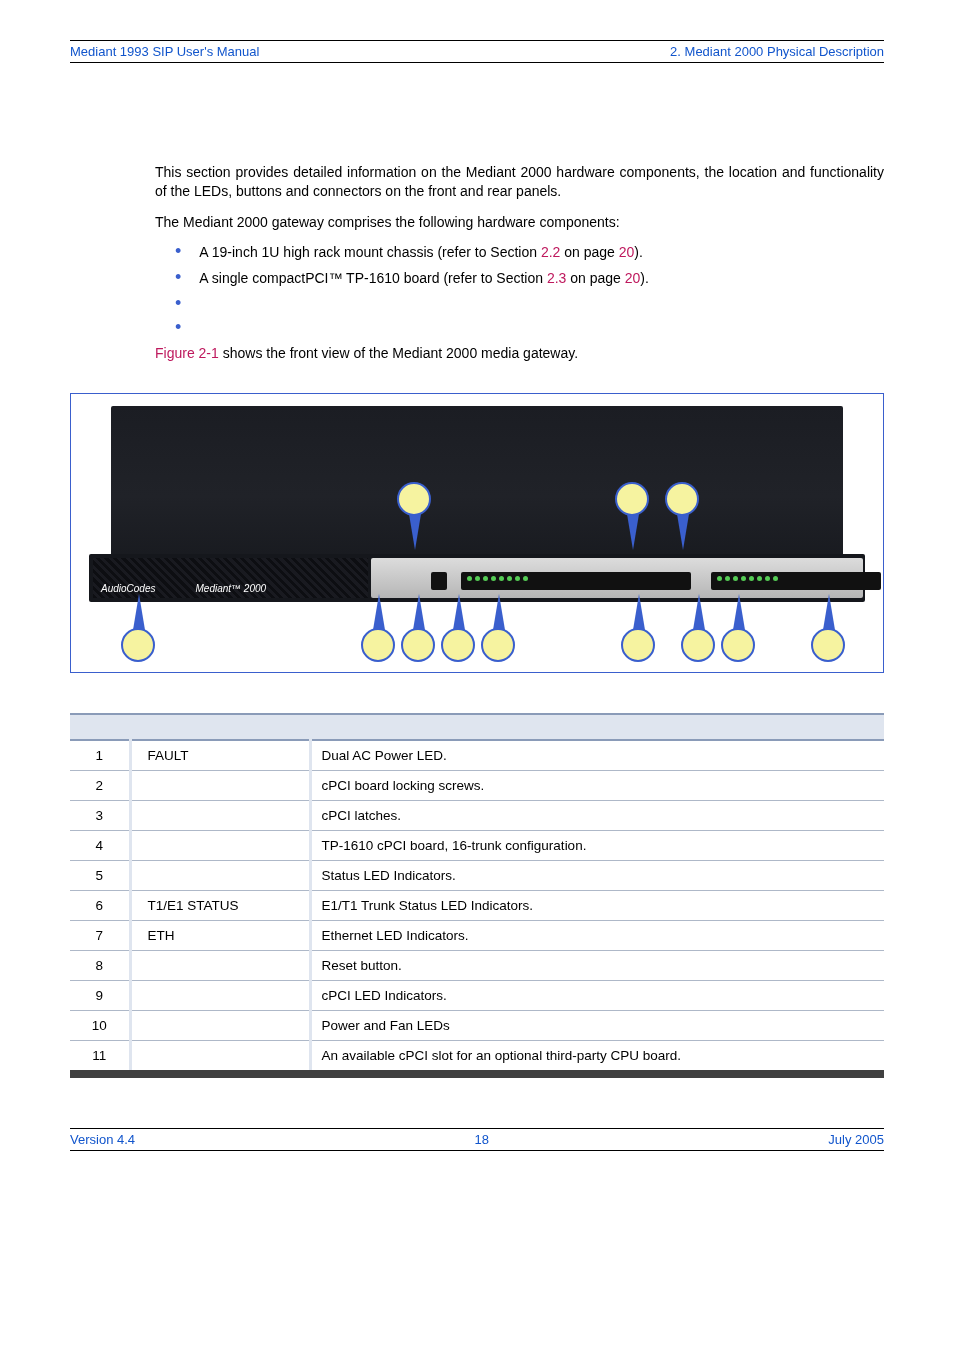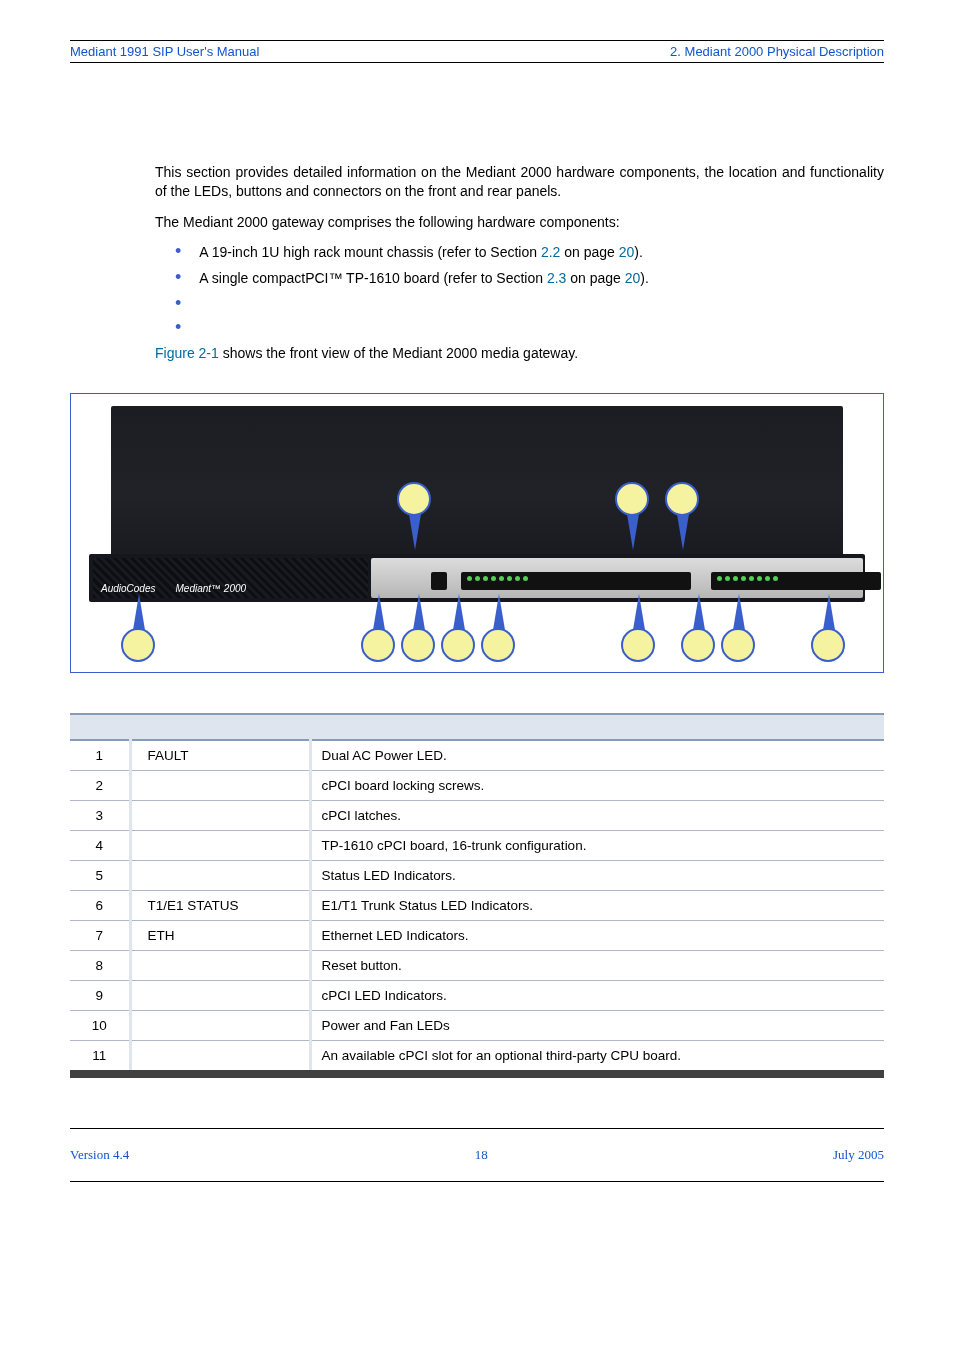--- a/index.html
+++ b/index.html
@@ -44,21 +44,21 @@
     margin-bottom: 10px;
     text-align: justify;
   }
   .bullet-dot {
     color: #3a5fcd;
     font-size: 18px;
     line-height: 14px;
     margin-right: 18px;
     margin-left: 20px;
   }
-  .link-blue { color: #0369a1; }
+  .link-blue { color: #be185d; }
   .figure-wrap {
     margin-top: 30px;
     margin-bottom: 40px;
   }
   .figure-frame {
     border: 1px solid #3a5fcd;
     padding: 10px 8px 8px 8px;
     position: relative;
     height: 280px;
     overflow: hidden;
@@ -78,21 +78,21 @@
   }
   .device-grill {
     position: absolute;
     left: 4px; top: 4px; width: 275px; height: 40px;
     background: repeating-linear-gradient(45deg, #0d0e12 0 3px, #191a20 3px 6px);
   }
   .device-labelplate {
     position: absolute;
     left: 30px; top: 186px; width: 258px; height: 18px;
     color: #fff; font-size: 10px;
-    display:flex; align-items:center; gap:20px;
+    display:flex; align-items:center; gap:40px;
     font-style: italic;
   }
   .device-right {
     position: absolute;
     left: 300px; right: 20px; top: 164px; height: 40px;
     background: linear-gradient(to bottom, #dcdcdc, #b6b6b6);
     border-radius: 2px;
   }
   .panel-black {
     position: absolute;
@@ -150,35 +150,34 @@
   table.desc col.c1 { width: 60px; }
   table.desc col.c2 { width: 180px; }
   table.desc td.cnum { text-align: center; }
   table.desc td.clabel { text-align: left; padding-left: 16px; }
   table.desc td.vsep { border-left: 3px solid #dfe5ef; }
   table.desc tr:last-child td { border-bottom: 8px solid #404040; }
   .footer-line {
     border-top: 1px solid #000;
     border-bottom: 1px solid #000;
     margin-top: 50px;
-    padding: 18px 0;
+    padding: 3px 0;
     display: flex;
     justify-content: space-between;
     color: #1155cc;
     font-size: 13px;
-    font-family: Liberation Serif, serif;
   }
 </style>
 </head>
 <body>
 
 <div class="page">
 
   <div class="header-line">
-    <span>Mediant 1991 SIP User's Manual</span>
+    <span>Mediant 1993 SIP User's Manual</span>
     <span>2. Mediant 2000 Physical Description</span>
   </div>
 
   <div style="height:60px"></div>
 
   <div class="body-indent">
     <p class="para">This section provides detailed information on the Mediant 2000 hardware components, the location and functionality of the LEDs, buttons and connectors on the front and rear panels.</p>
   </div>
 
   <div class="body-indent section-gap">

